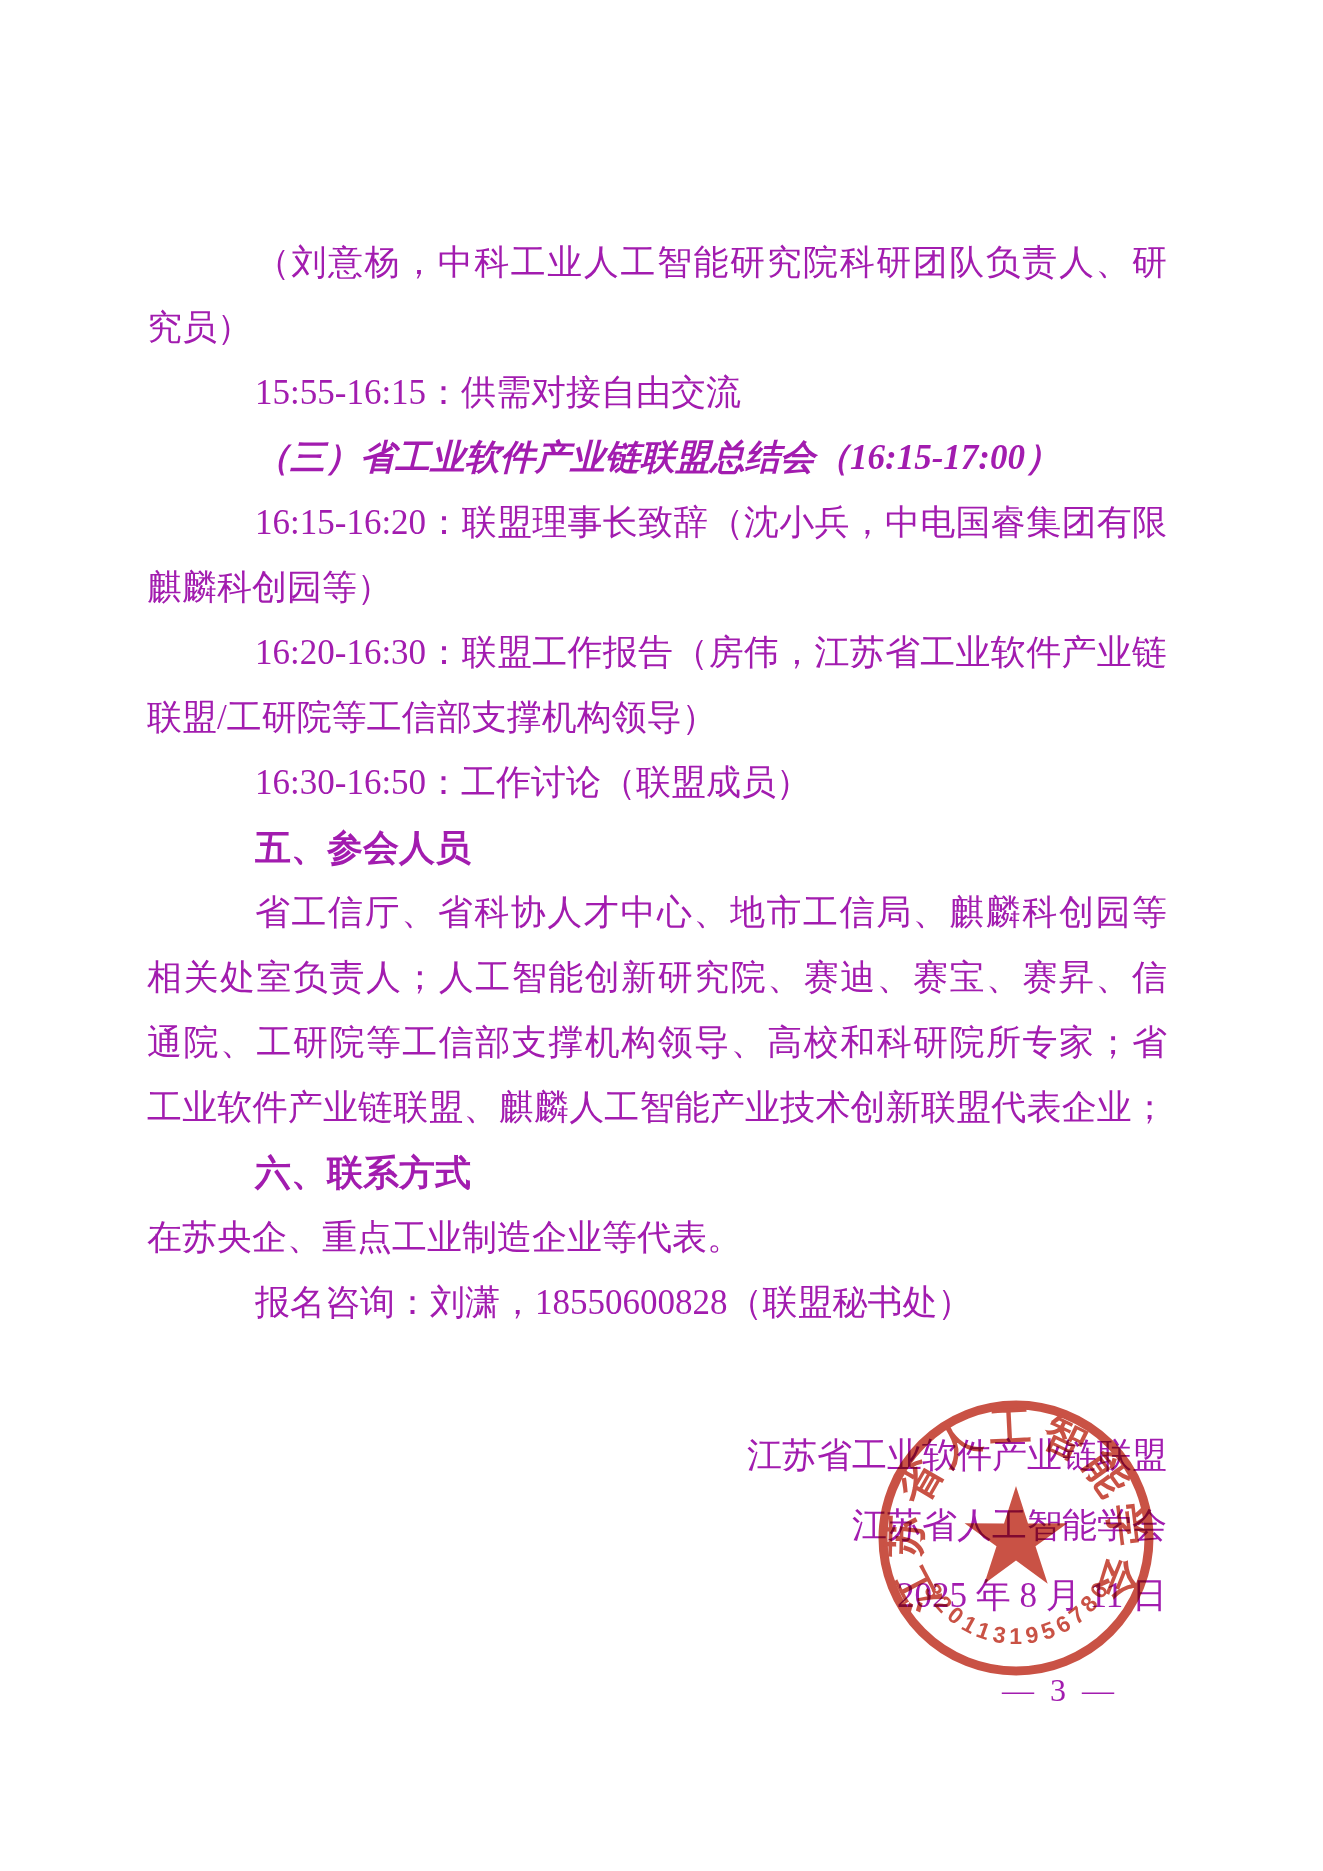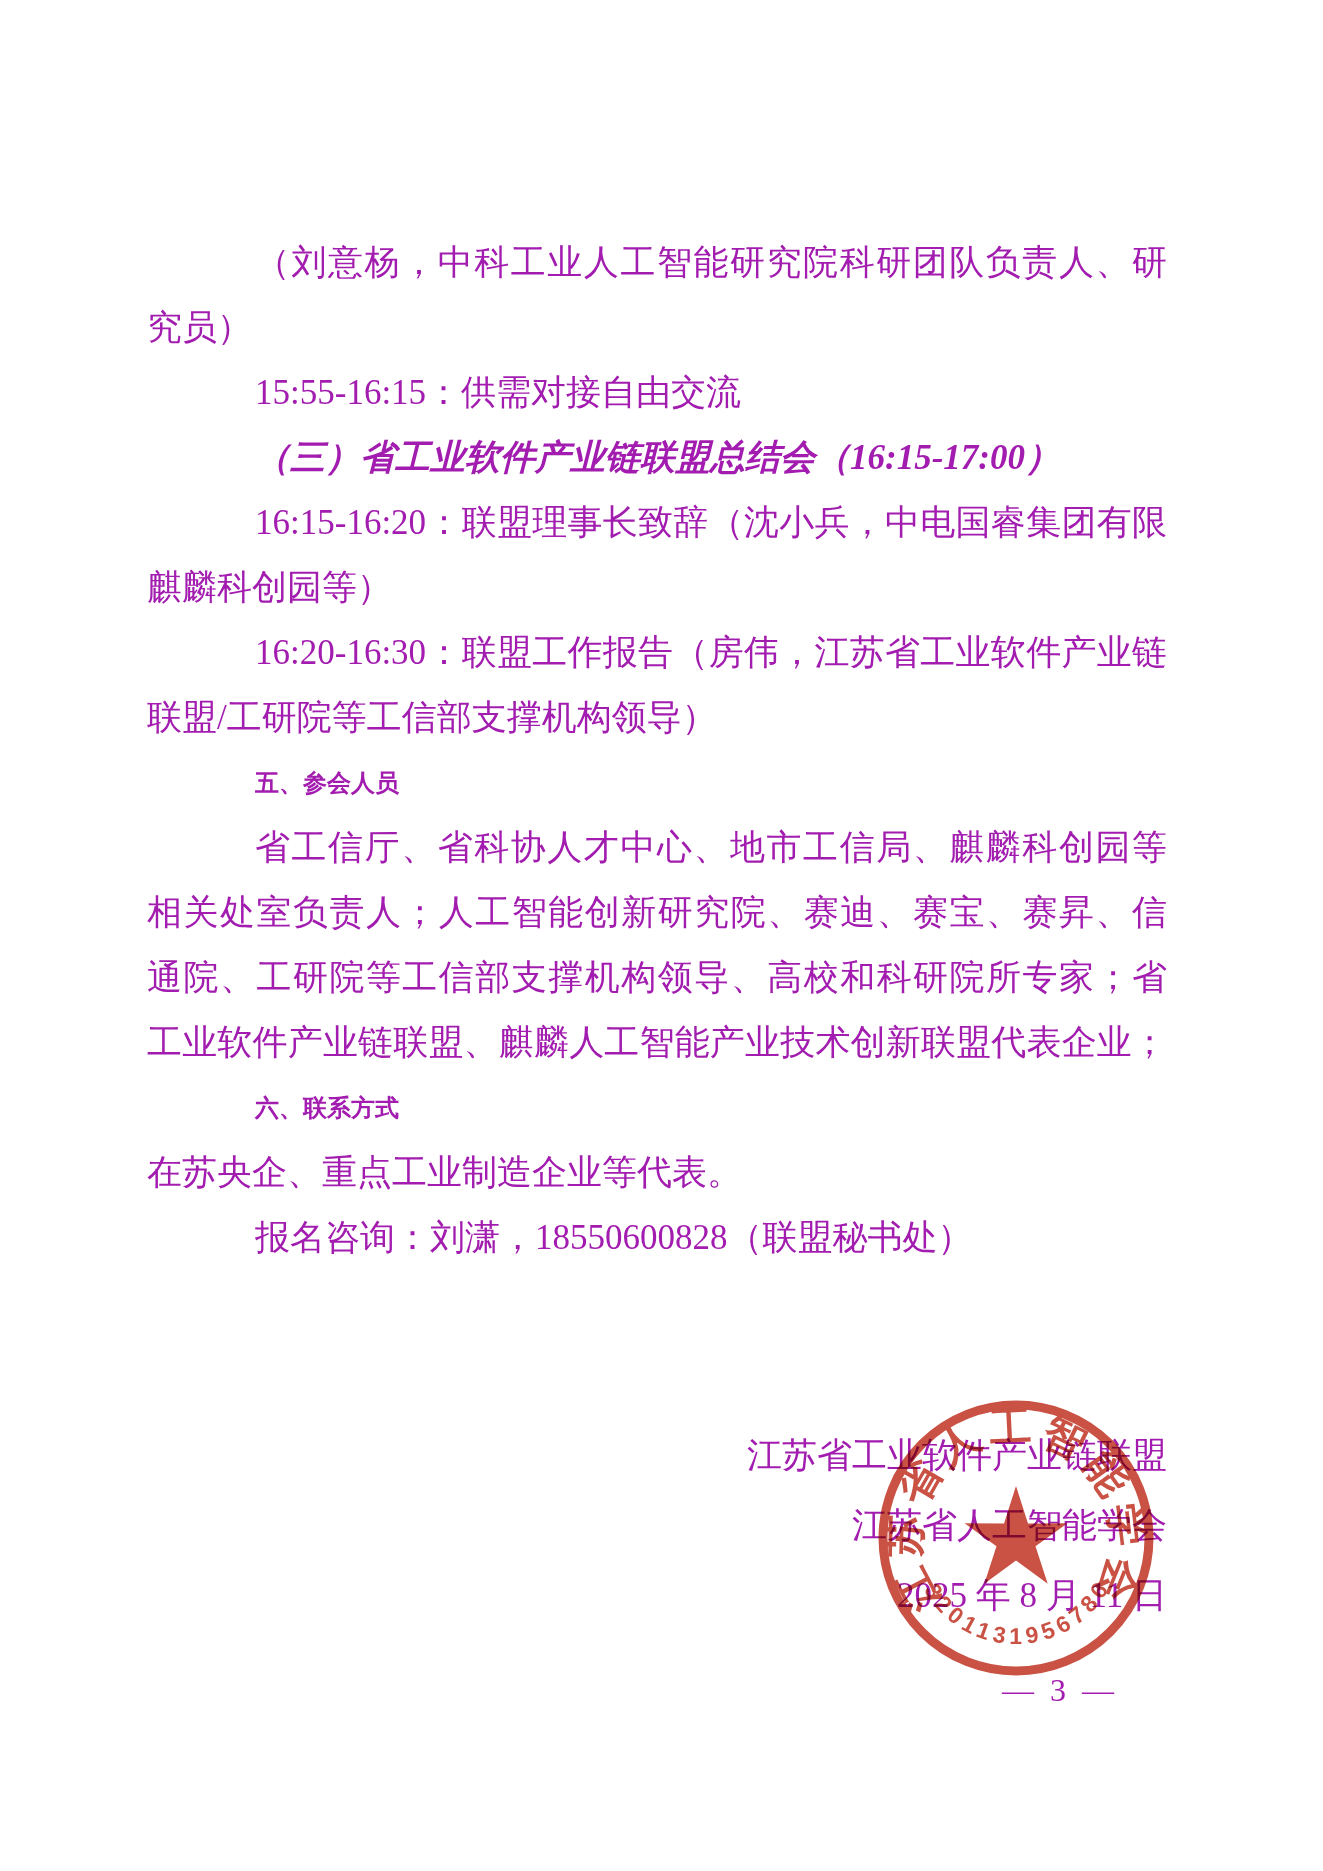--- a/index.html
+++ b/index.html
@@ -21,21 +21,21 @@
     text-align:left;
     letter-spacing:0;
   }
   .line{min-height:65px;}
   .indent{text-indent:108px;}
   .fill{text-align:justify;text-align-last:justify;}
   .bold-serif{font-weight:bold;font-style:italic;}
   .bold-sans{
     font-family:"Liberation Sans","DejaVu Sans",sans-serif;
     font-weight:bold;
-    font-size:24px;
+    font-size:36px;
   }
   .signature{
     position:absolute;
     right:156px;top:1421px;
     text-align:right;
     font-size:35px;
     line-height:70px;
   }
   .page-number{
     position:absolute;
@@ -70,20 +70,21 @@
 
   <div class="doc-body">
     <div class="line indent fill">（刘意杨，中科工业人工智能研究院科研团队负责人、研</div>
     <div class="line">究员）</div>
     <div class="line indent">15:55-16:15：供需对接自由交流</div>
     <div class="line indent bold-serif">（三）省工业软件产业链联盟总结会（16:15-17:00）</div>
     <div class="line indent fill">16:15-16:20：联盟理事长致辞（沈小兵，中电国睿集团有限</div>
     <div class="line">麒麟科创园等）</div>
     <div class="line indent fill">16:20-16:30：联盟工作报告（房伟，江苏省工业软件产业链</div>
     <div class="line">联盟/工研院等工信部支撑机构领导）</div>
+    <div class="line indent">16:30-16:50：工作讨论（联盟成员）</div>
     <div class="line indent bold-sans">五、参会人员</div>
     <div class="line indent fill">省工信厅、省科协人才中心、地市工信局、麒麟科创园等</div>
     <div class="line fill">相关处室负责人；人工智能创新研究院、赛迪、赛宝、赛昇、信</div>
     <div class="line fill">通院、工研院等工信部支撑机构领导、高校和科研院所专家；省</div>
     <div class="line fill">工业软件产业链联盟、麒麟人工智能产业技术创新联盟代表企业；</div>
     <div class="line indent bold-sans">六、联系方式</div>
     <div class="line">在苏央企、重点工业制造企业等代表。</div>
     <div class="line indent">报名咨询：刘潇，18550600828（联盟秘书处）</div>
   </div>
 

